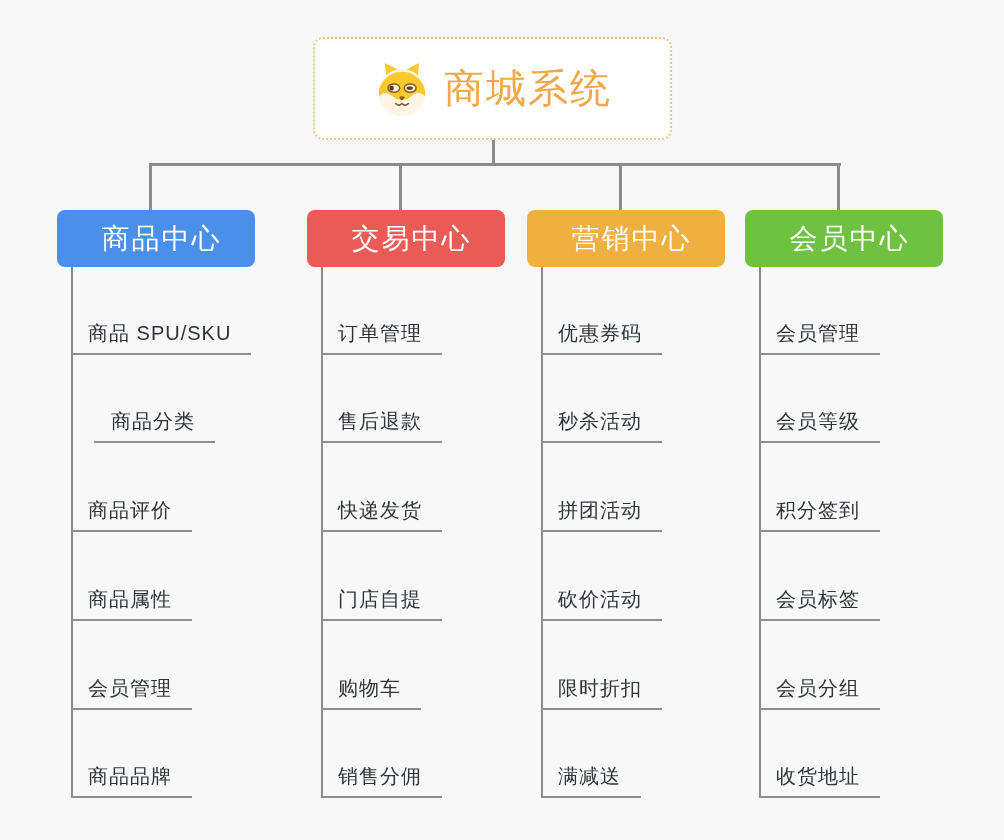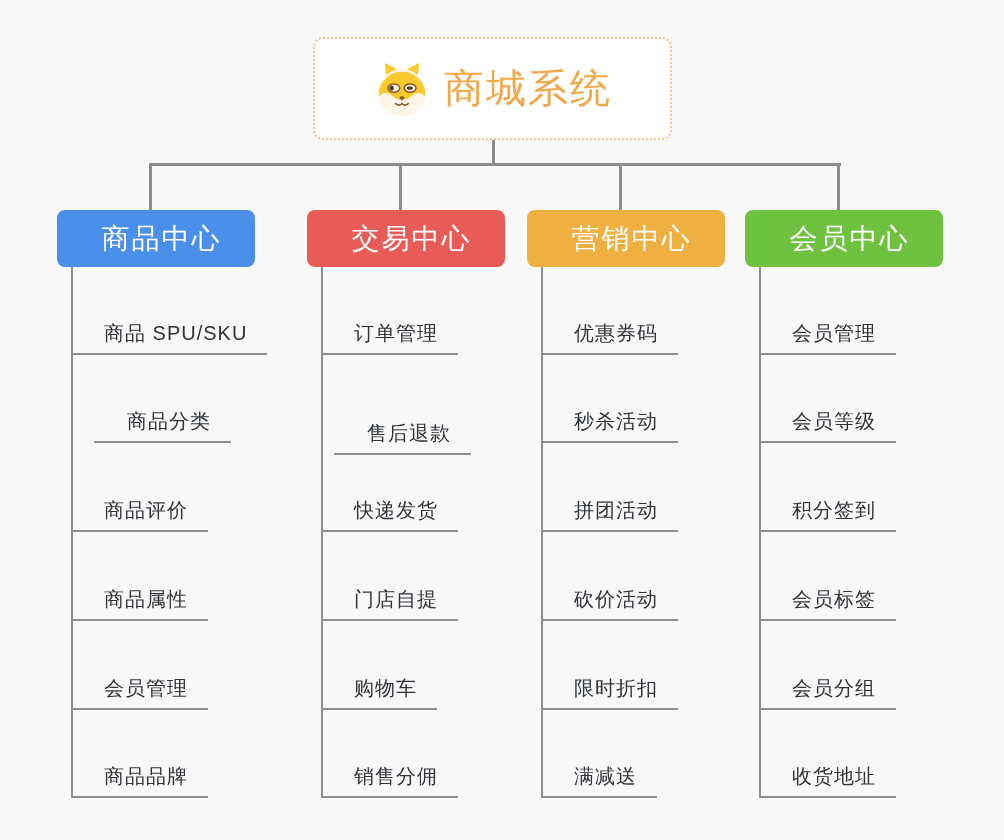--- a/index.html
+++ b/index.html
@@ -50,21 +50,21 @@
   
   .branch-trunk {
     position: absolute; top: 267px;
     width: 2px; height: 531px;
     background: #8c8c8c;
   }
 
   
   .branch-item {
     position: absolute;
-    padding: 0 20px 5px 33px;
+    padding: 0 20px 5px 17px;
     border-bottom: 2px solid #8e8e8e;
     font-size: 20px;
     line-height: 30px;
     letter-spacing: 1px;
     color: #2f3338;
     white-space: nowrap;
   }
 </style>
 </head>
 <body>
@@ -107,21 +107,21 @@
       <div class="branch-trunk" style="left: 71px;"></div>
       <div class="branch-item" style="left: 71px; top: 318px;">商品 SPU/SKU</div>
       <div class="branch-item" style="left: 71px; top: 406px; margin-left: 23px;">商品分类</div>
       <div class="branch-item" style="left: 71px; top: 495px;">商品评价</div>
       <div class="branch-item" style="left: 71px; top: 584px;">商品属性</div>
       <div class="branch-item" style="left: 71px; top: 673px;">会员管理</div>
       <div class="branch-item" style="left: 71px; top: 761px;">商品品牌</div>
       <div class="branch-header" style="left: 307px; background: rgb(232, 91, 86);">交易中心</div>
       <div class="branch-trunk" style="left: 321px;"></div>
       <div class="branch-item" style="left: 321px; top: 318px;">订单管理</div>
-      <div class="branch-item" style="left: 334px; top: 406px; margin-top: 12px;">售后退款</div>
+      <div class="branch-item" style="left: 321px; top: 406px;">售后退款</div>
       <div class="branch-item" style="left: 321px; top: 495px;">快递发货</div>
       <div class="branch-item" style="left: 321px; top: 584px;">门店自提</div>
       <div class="branch-item" style="left: 321px; top: 673px;">购物车</div>
       <div class="branch-item" style="left: 321px; top: 761px;">销售分佣</div>
       <div class="branch-header" style="left: 527px; background: rgb(239, 175, 65);">营销中心</div>
       <div class="branch-trunk" style="left: 541px;"></div>
       <div class="branch-item" style="left: 541px; top: 318px;">优惠券码</div>
       <div class="branch-item" style="left: 541px; top: 406px;">秒杀活动</div>
       <div class="branch-item" style="left: 541px; top: 495px;">拼团活动</div>
       <div class="branch-item" style="left: 541px; top: 584px;">砍价活动</div>

